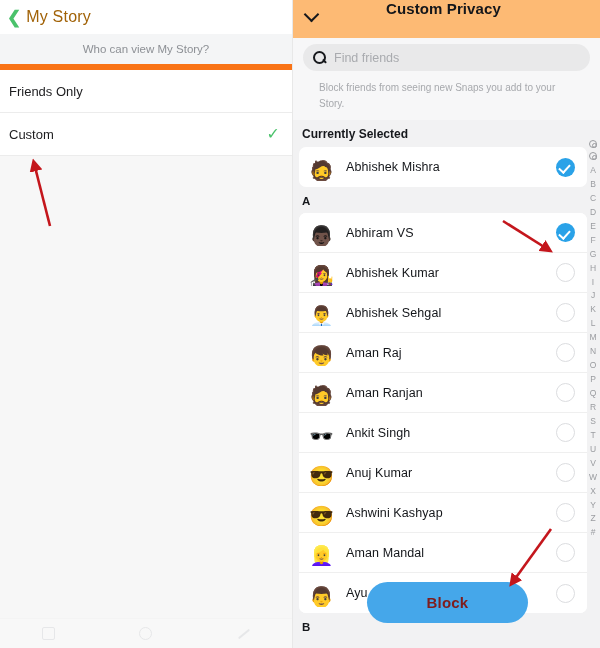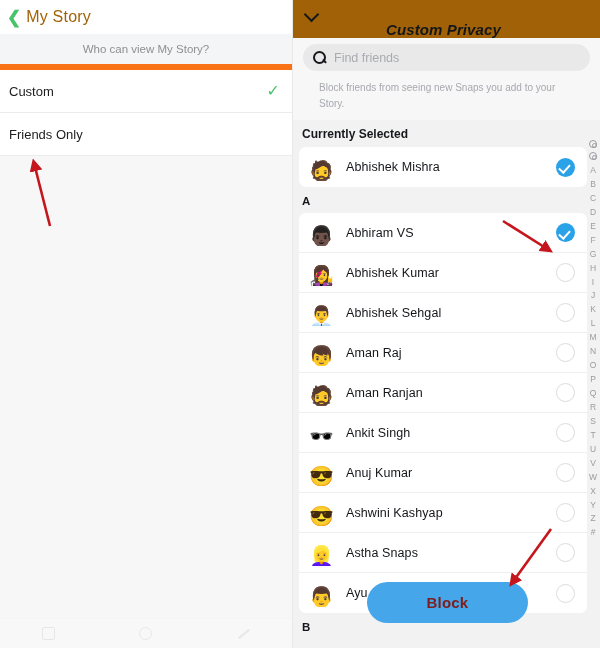--- a/index.html
+++ b/index.html
@@ -81,24 +81,23 @@
 
   
   .right-panel {
     position: relative;
     width: 307px; height: 648px;
     background: #f2f2f3;
     overflow: hidden;
   }
   .rs-header {
     height: 38px;
-    background: #a16207;
-    display: flex; align-items: flex-end;
+    background: #fdba74;
+    display: flex; align-items: flex-start;
     position: relative;
-    font-style: italic;
   }
   .rs-chevron {
     position: absolute; left: 12px; top: 8px;
     width: 14px; height: 14px;
   }
   .rs-chevron::before {
     content: "";
     position: absolute; left: 1px; top: 1px;
     width: 9px; height: 9px;
     border-right: 2.4px solid #16181c;
@@ -272,26 +271,26 @@
   <div class="left-panel">
 
     <div class="ls-header">
       <span class="ls-back">❮</span>
       <span class="ls-title">My Story</span>
     </div>
 
     <div class="ls-sectionhdr">Who can view My Story?</div>
 
     <div class="ls-row">
+      <span class="ls-label">Friends Only</span>
+    </div>
+
+    <div class="ls-row">
       <span class="ls-label">Custom</span>
       <span class="ls-check">✓</span>
-    </div>
-
-    <div class="ls-row">
-      <span class="ls-label">Friends Only</span>
     </div>
 
     <div class="ls-fill"></div>
 
     <div class="navbar">
       <span class="nav-ic nav-square"></span>
       <span class="nav-ic nav-circle"></span>
       <span class="nav-back"></span>
     </div>
   </div>
@@ -369,21 +368,21 @@
       </div>
 
       <div class="rs-item">
         <span class="avatar">😎</span>
         <span class="rs-name">Ashwini Kashyap</span>
         <span class="toggle"></span>
       </div>
 
       <div class="rs-item">
         <span class="avatar">👱‍♀️</span>
-        <span class="rs-name">Astha Snaps</span>
+        <span class="rs-name">Aman Mandal</span>
         <span class="toggle"></span>
       </div>
 
       <div class="rs-item">
         <span class="avatar">👨</span>
         <span class="rs-name">Ayu</span>
         <span class="toggle"></span>
       </div>
 
     </div>

